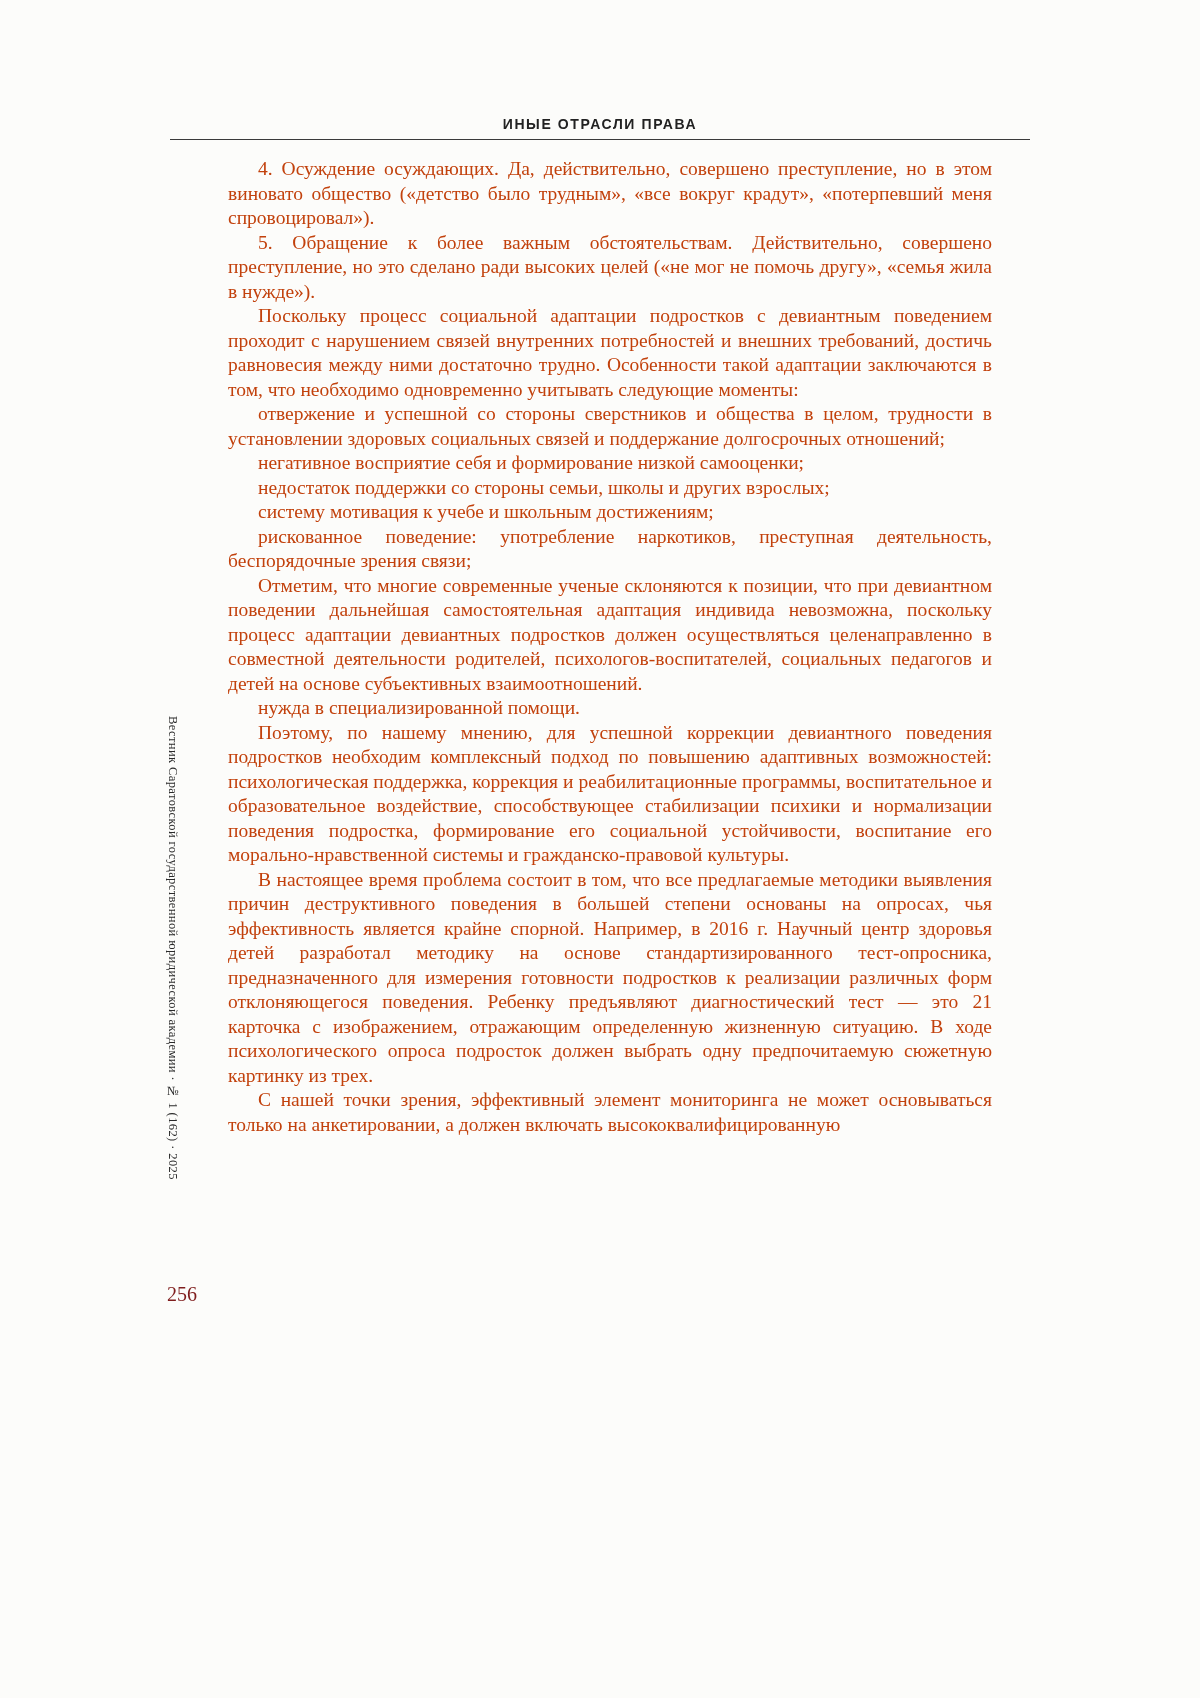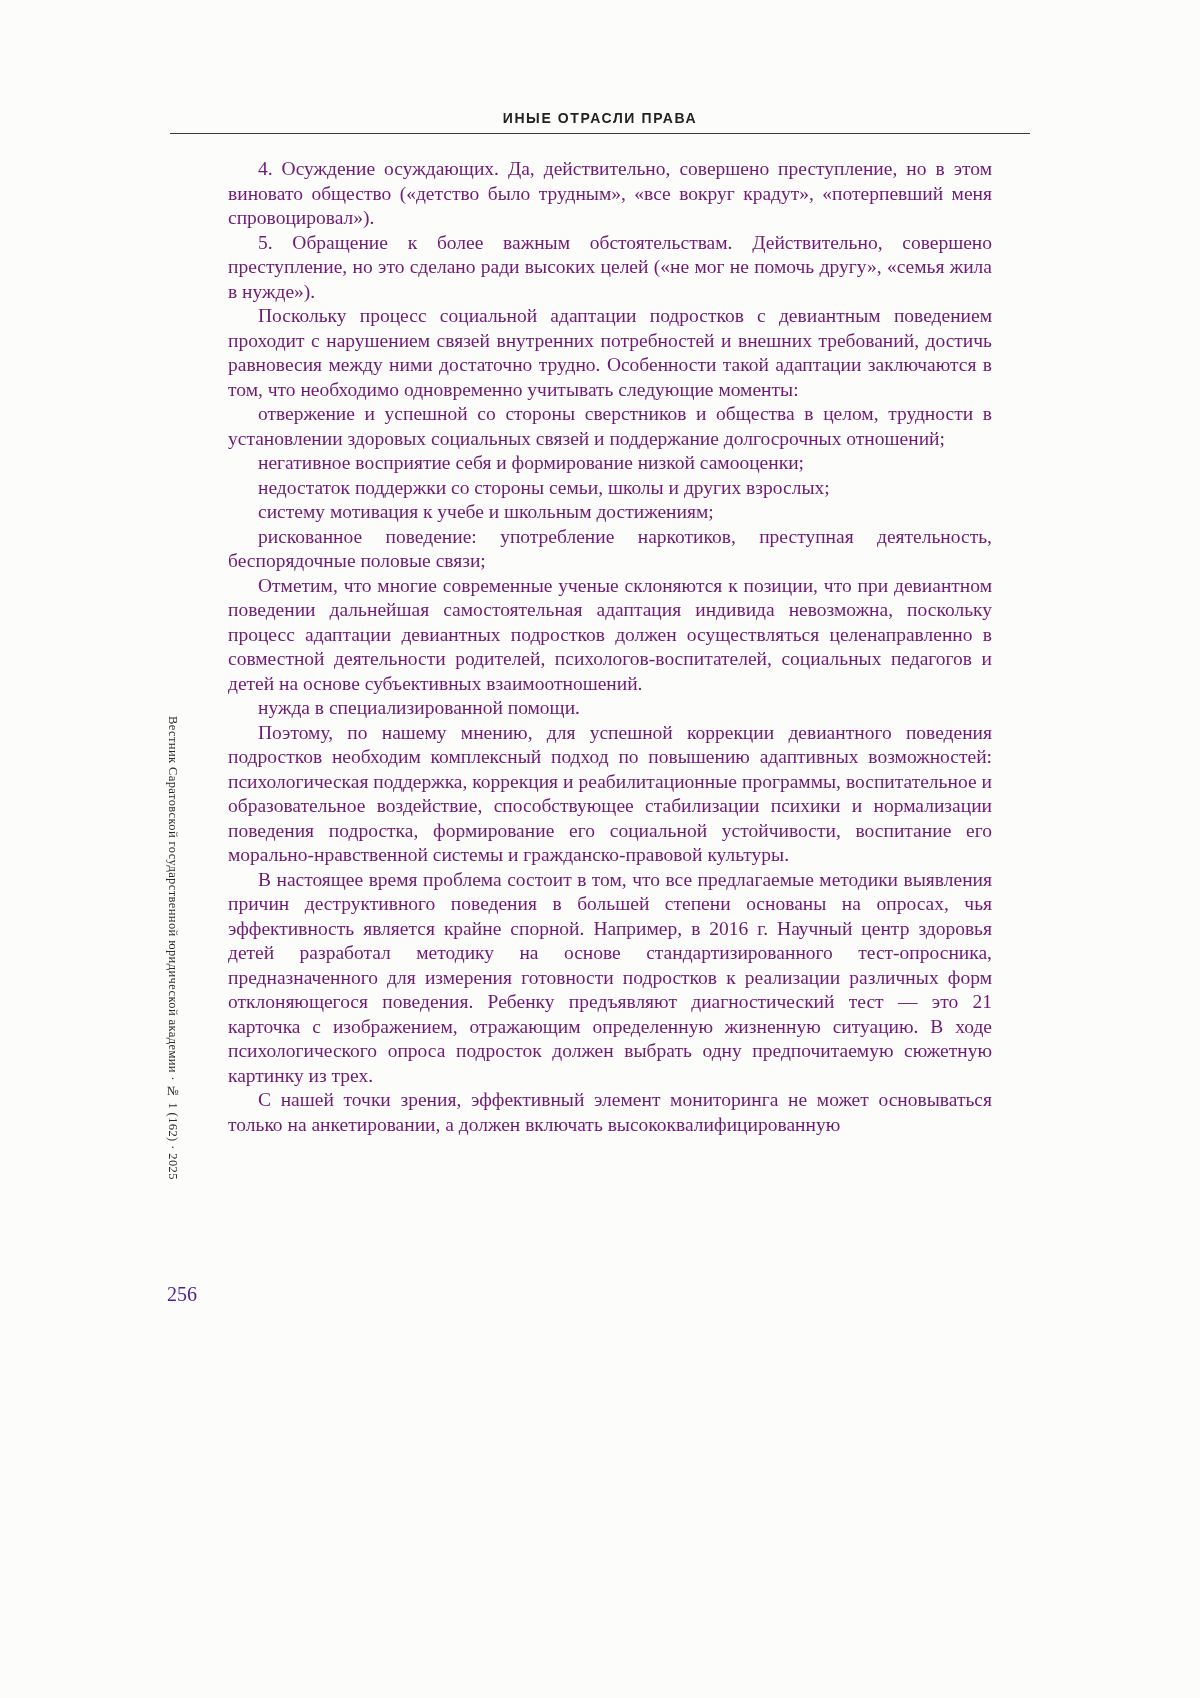--- a/index.html
+++ b/index.html
@@ -8,21 +8,21 @@
     position: relative;
     width: 1200px;
     height: 1698px;
     background: #fcfcfa;
     color: #1b1b1b;
     font-family: "Liberation Serif", "DejaVu Serif", serif;
     overflow: hidden;
   }
   .running-head {
     position: absolute;
-    top: 110px;
+    top: 116px;
     left: 170px;
     width: 860px;
     text-align: center;
   }
   .running-head-title {
     font-family: "Liberation Sans", "DejaVu Sans", sans-serif;
     font-size: 14px;
     font-weight: 600;
     letter-spacing: 1.6px;
     color: #222;
@@ -36,41 +36,41 @@
     height: 0;
   }
   .content {
     position: absolute;
     top: 157px;
     left: 228px;
     width: 764px;
     font-size: 19.5px;
     line-height: 24.5px;
     text-align: justify;
-    color: #701a75;
+    color: #c2410c;
   }
   .content p {
     text-indent: 30px;
   }
   .sidebar-caption {
     position: absolute;
     left: 165px;
     top: 716px;
     writing-mode: vertical-rl;
     white-space: nowrap;
     font-size: 12.5px;
     letter-spacing: 0.4px;
     color: #2a2a2a;
   }
   .page-number {
     position: absolute;
     left: 167px;
     top: 1283px;
     font-size: 20px;
-    color: #4c1d95;
+    color: #7f1d1d;
   }
 </style>
 </head>
 <body>
 
 <div class="page">
 
   <div class="running-head">
     <div class="running-head-title">ИНЫЕ ОТРАСЛИ ПРАВА</div>
     <hr class="running-head-rule">
@@ -79,21 +79,21 @@
   <div class="sidebar-caption">Вестник Саратовской государственной юридической академии · № 1 (162) · 2025</div>
 
   <div class="content">
     <p>4. Осуждение осуждающих. Да, действительно, совершено преступление, но в этом виновато общество («детство было трудным», «все вокруг крадут», «потерпевший меня спровоцировал»).</p>
     <p>5. Обращение к более важным обстоятельствам. Действительно, совершено преступление, но это сделано ради высоких целей («не мог не помочь другу», «семья жила в нужде»).</p>
     <p>Поскольку процесс социальной адаптации подростков с девиантным поведением проходит с нарушением связей внутренних потребностей и внешних требований, достичь равновесия между ними достаточно трудно. Особенности такой адаптации заключаются в том, что необходимо одновременно учитывать следующие моменты:</p>
     <p>отвержение и успешной со стороны сверстников и общества в целом, трудности в установлении здоровых социальных связей и поддержание долгосрочных отношений;</p>
     <p>негативное восприятие себя и формирование низкой самооценки;</p>
     <p>недостаток поддержки со стороны семьи, школы и других взрослых;</p>
     <p>систему мотивация к учебе и школьным достижениям;</p>
-    <p>рискованное поведение: употребление наркотиков, преступная деятельность, беспорядочные половые связи;</p>
+    <p>рискованное поведение: употребление наркотиков, преступная деятельность, беспорядочные зрения связи;</p>
     <p>Отметим, что многие современные ученые склоняются к позиции, что при девиантном поведении дальнейшая самостоятельная адаптация индивида невозможна, поскольку процесс адаптации девиантных подростков должен осуществляться целенаправленно в совместной деятельности родителей, психологов-воспитателей, социальных педагогов и детей на основе субъективных взаимоотношений.</p>
     <p>нужда в специализированной помощи.</p>
     <p>Поэтому, по нашему мнению, для успешной коррекции девиантного поведения подростков необходим комплексный подход по повышению адаптивных возможностей: психологическая поддержка, коррекция и реабилитационные программы, воспитательное и образовательное воздействие, способствующее стабилизации психики и нормализации поведения подростка, формирование его социальной устойчивости, воспитание его морально-нравственной системы и гражданско-правовой культуры.</p>
     <p>В настоящее время проблема состоит в том, что все предлагаемые методики выявления причин деструктивного поведения в большей степени основаны на опросах, чья эффективность является крайне спорной. Например, в 2016 г. Научный центр здоровья детей разработал методику на основе стандартизированного тест-опросника, предназначенного для измерения готовности подростков к реализации различных форм отклоняющегося поведения. Ребенку предъявляют диагностический тест — это 21 карточка с изображением, отражающим определенную жизненную ситуацию. В ходе психологического опроса подросток должен выбрать одну предпочитаемую сюжетную картинку из трех.</p>
     <p>С нашей точки зрения, эффективный элемент мониторинга не может основываться только на анкетировании, а должен включать высококвалифицированную</p>
   </div>
 
   <div class="page-number">256</div>
 
 </div>

